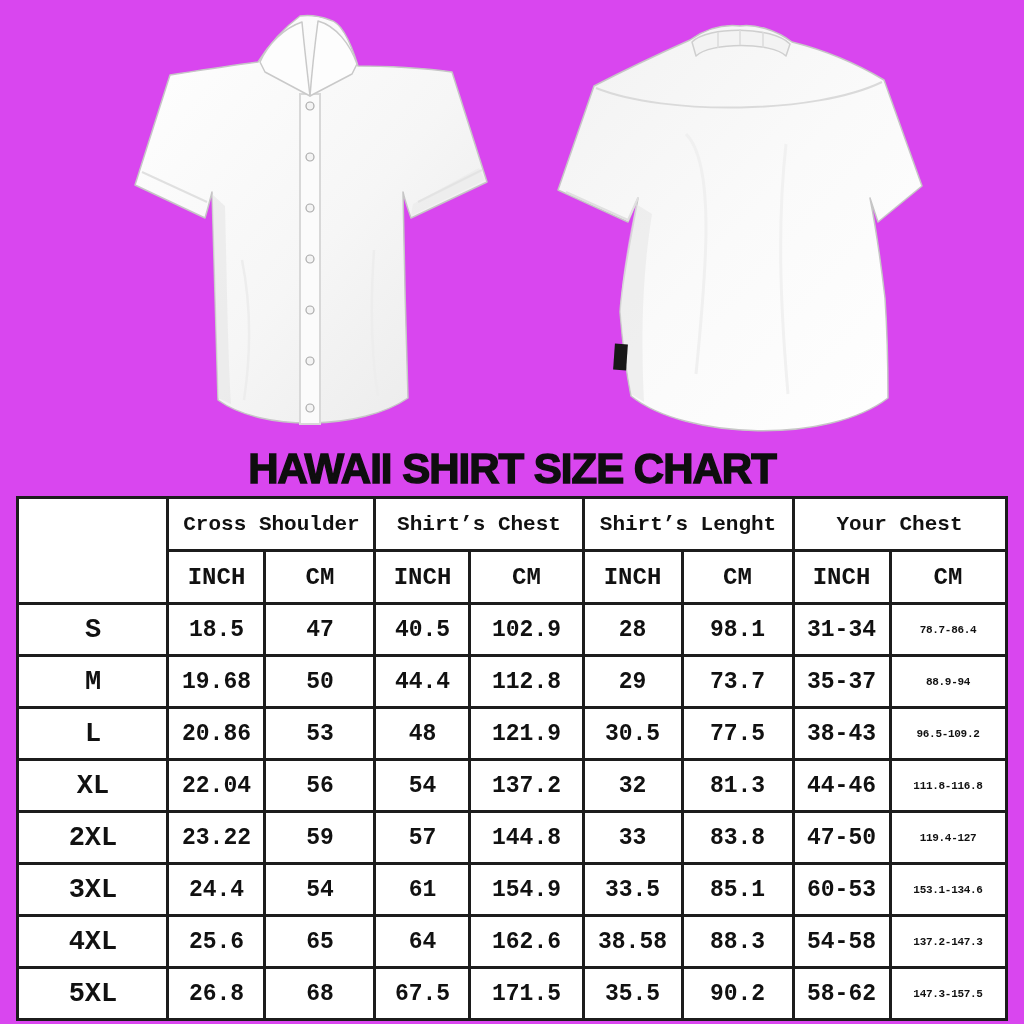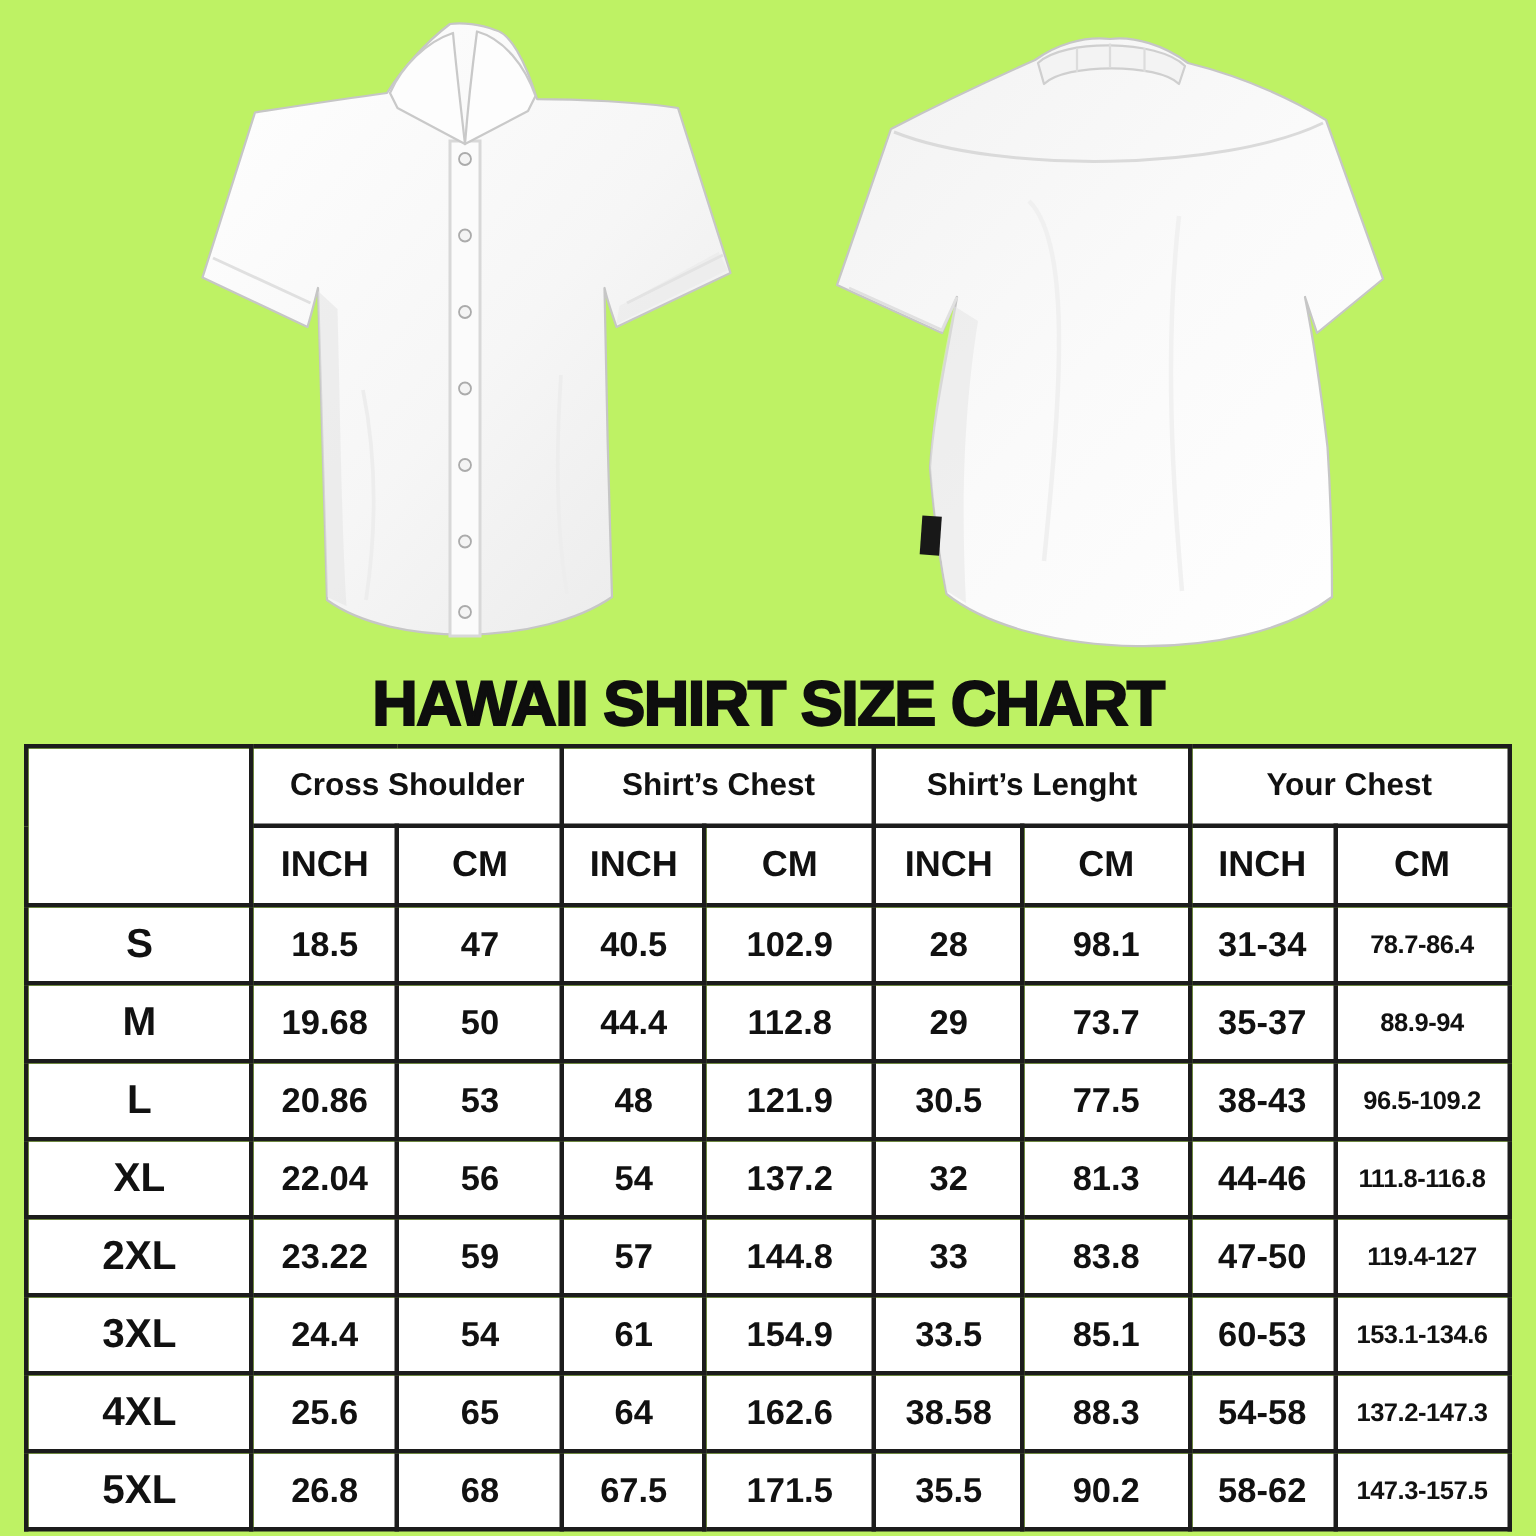--- a/index.html
+++ b/index.html
@@ -1,54 +1,55 @@
 <!DOCTYPE html>
 <html><head>
 <meta charset="utf-8">
 <style>
   html,body{margin:0;padding:0;}
   body{
     width:1024px;height:1024px;background:#ffffff;
     font-family:"Liberation Sans","DejaVu Sans",sans-serif;
     overflow:hidden;
   }
-  .page{width:1024px;height:1024px;position:relative;background:#bef264;}
+  .page{width:1024px;height:1024px;position:relative;background:#d946ef;}
 
   
   .shirts{position:relative;width:1024px;height:446px;}
   .shirt-front{position:absolute;left:112px;top:10px;}
   .shirt-back{position:absolute;left:536px;top:14px;}
 
   
   .title{
     margin:0;height:46px;line-height:46px;text-align:center;
     font-size:42px;font-weight:bold;color:#0e0e0e;
     letter-spacing:-1px;
     -webkit-text-stroke:1.4px #0e0e0e;
   }
 
   
   table.size-table{
     width:988px;margin:4px auto 0;border-collapse:collapse;table-layout:fixed;
     border:3px solid #1c1c1c;
+    font-family:Liberation Mono, monospace;
   }
   table.size-table th,table.size-table td{
     border:3px solid #1c1c1c;text-align:center;vertical-align:middle;
     font-weight:bold;color:#111111;padding:0;background:#ffffff;
     overflow:hidden;white-space:nowrap;
   }
   tr.group-row{height:53px;}
   tr.unit-row{height:53px;}
   tbody tr{height:52px;}
   th.group{font-size:21px;}
   th.unit{font-size:24px;}
   td.size{font-size:27px;}
   td.inch,th.inch{background:#e8e32e;}
   td.inch,td.cm{font-size:23px;}
-  td.range{font-size:17px;letter-spacing:-0.3px;}
+  td.range{font-size:11px;letter-spacing:-0.3px;}
   th.corner{background:#ffffff;}
 </style>
 </head>
 <body>
 
 <div class="page">
 
   <div class="shirts">
 
     <svg class="shirt-front" width="398" height="432" viewBox="0 0 398 432">

